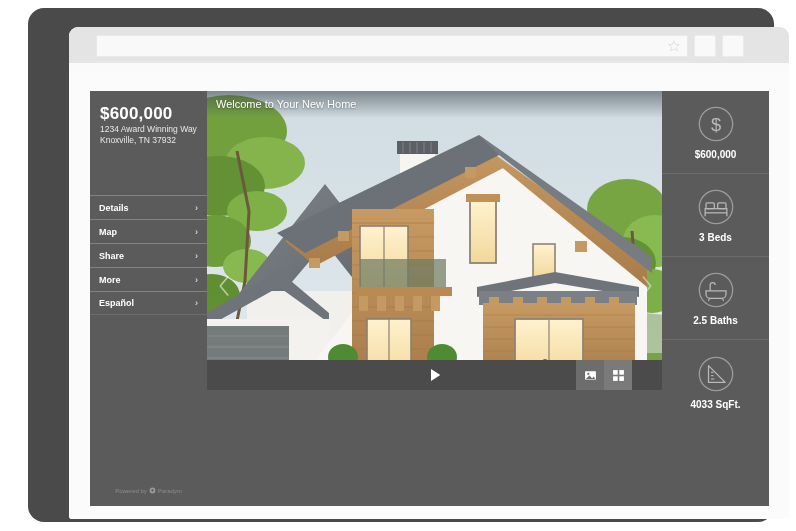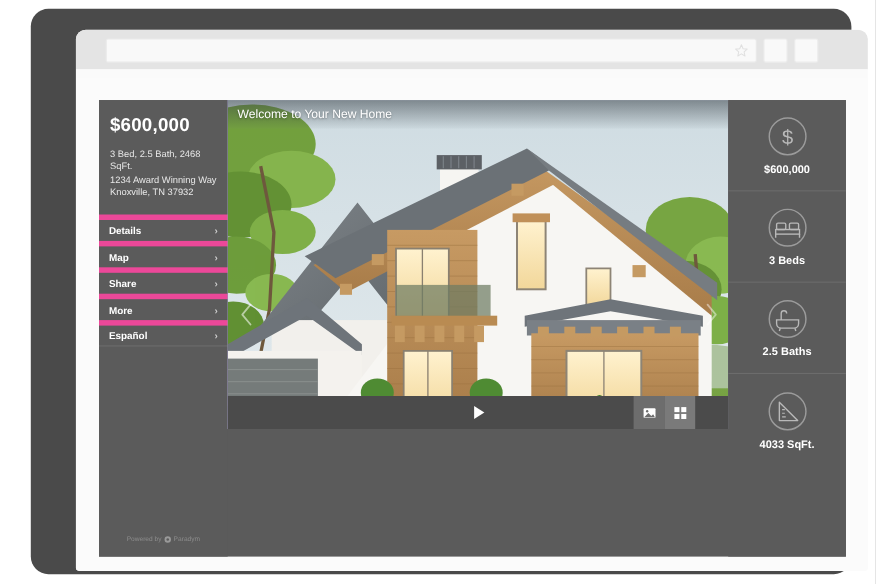--- a/index.html
+++ b/index.html
@@ -96,21 +96,21 @@
   }
   #listing-address {
     font-size: 8.5px; color: #e8e8e8; line-height: 1.35;
   }
   #left-menu {
     position: absolute; left: 0; top: 104px; width: 117px;
   }
   .menu-item {
     position: relative;
     height: 24px;
-    border-top: 5px solid #ec4899;
+    border-top: 1px solid #ec4899;
     display: flex; align-items: center;
     padding: 0 9px;
     cursor: pointer;
   }
   .menu-item:last-child { border-bottom: 1px solid #6c6c6c; text-align: right; }
   .menu-label { font-size: 9px; color: #ffffff; font-weight: bold; }
   .menu-chevron {
     position: absolute; right: 9px; top: 50%;
     transform: translateY(-50%);
     font-size: 9px; color: #cfcfcf; font-weight: bold;
@@ -212,21 +212,20 @@
       <div id="chrome-btn-2" class="chrome-btn"></div>
     </div>
     <div id="chrome-strip"></div>
 
     <div id="page-body">
       <div id="listing-panel">
 
         <div id="left-sidebar">
           <div id="price-block">
             <div id="listing-price">$600,000</div>
-            <div id="listing-specs">3 Bed, 2.5 Bath, 2468 SqFt.</div>
             <div id="listing-address">
               <div>1234 Award Winning Way</div>
               <div>Knoxville, TN 37932</div>
             </div>
           </div>
 
           <div id="left-menu">
             <div class="menu-item">
               <span class="menu-label">Details</span>
               <span class="menu-chevron">›</span>

